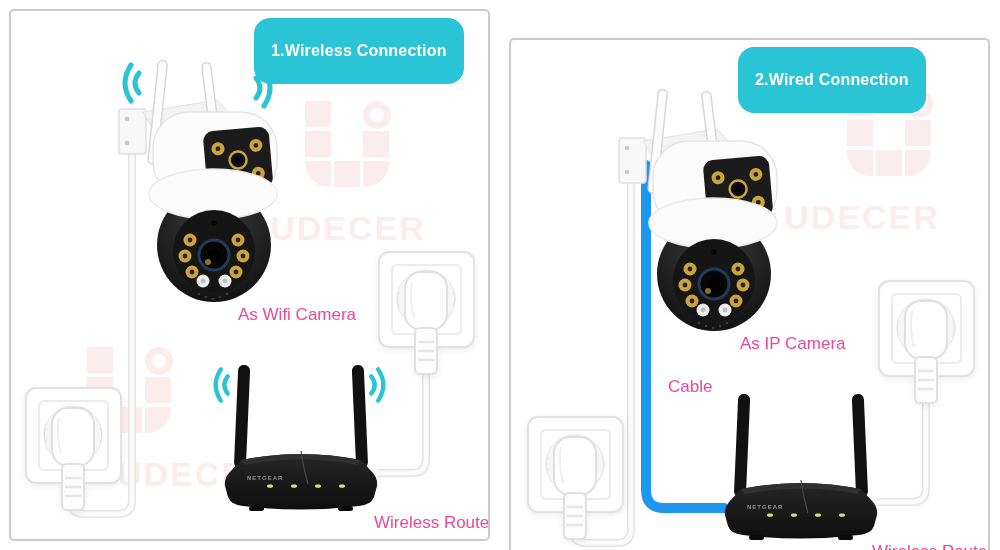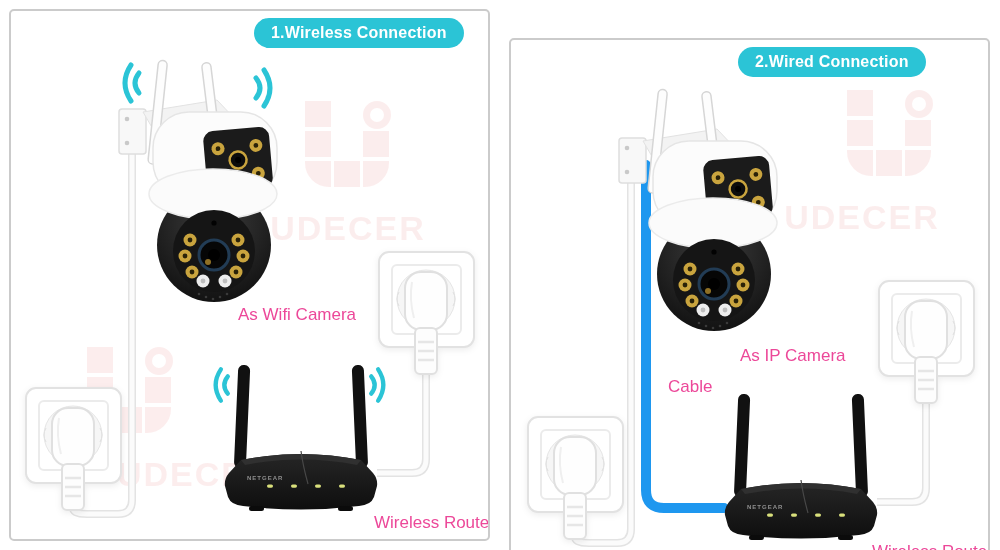--- a/index.html
+++ b/index.html
@@ -4,21 +4,21 @@
 <style>
   html,body{margin:0;padding:0;background:#ffffff;}
   body{font-family:"Liberation Sans",sans-serif;}
   .canvas{position:relative;width:1000px;height:550px;background:#fff;overflow:hidden;}
   .panel{position:absolute;top:9px;width:481px;height:532px;background:#fff;
          border:2px solid #cbcbcb;border-radius:5px;box-sizing:border-box;overflow:hidden;}
   .panel-left{left:9px;}
   .panel-right{left:509px;margin-top:29px;}
 
   .badge{position:absolute;top:7px;height:30px;display:flex;align-items:center;
-         padding:0 17px;border-radius:16px;background:var(--accent-teal,#2bc4d6);
+         padding:18px 17px;border-radius:16px;background:var(--accent-teal,#2bc4d6);
          color:#fff;font-weight:bold;font-size:16px;letter-spacing:.2px;white-space:nowrap;z-index:6;}
 
   .label{position:absolute;color:#ec4899;font-size:17px;white-space:nowrap;z-index:6;}
 
   
   .watermark{position:absolute;color:var(--watermark-pink,#e87878);opacity:.13;z-index:1;}
   .wm-logo{position:relative;width:86px;height:92px;}
   .wm-cell{position:absolute;width:26px;height:26px;background:currentColor;}
   .wm-ring{position:absolute;width:14px;height:14px;border:7px solid currentColor;border-radius:50%;background:transparent;}
   .wm-bl{border-bottom-left-radius:24px;}
@@ -261,18 +261,18 @@
     <svg class="device" style="left:200px;top:353px;width:180px;height:150px;" viewBox="0 0 180 150">
       <use href="#sym-router"></use>
       <text class="brand" x="36" y="116">NETGEAR</text>
     </svg>
 
     <svg class="device" style="left:100px;top:46px;width:185px;height:250px;" viewBox="0 0 185 250">
         <use href="#sym-camera"></use>
       </svg>
 
     <div class="badge" style="left:227px;">2.Wired Connection</div>
-    <div class="label" style="left:229px;top:306px;">As IP Camera</div>
+    <div class="label" style="left:229px;top:294px;">As IP Camera</div>
     <div class="label" style="left:157px;top:337px;text-align:right;">Cable</div>
     <div class="label" style="left:361px;top:502px;">Wireless Router</div>
   </section>
 
 </div>
 
 </body></html>

